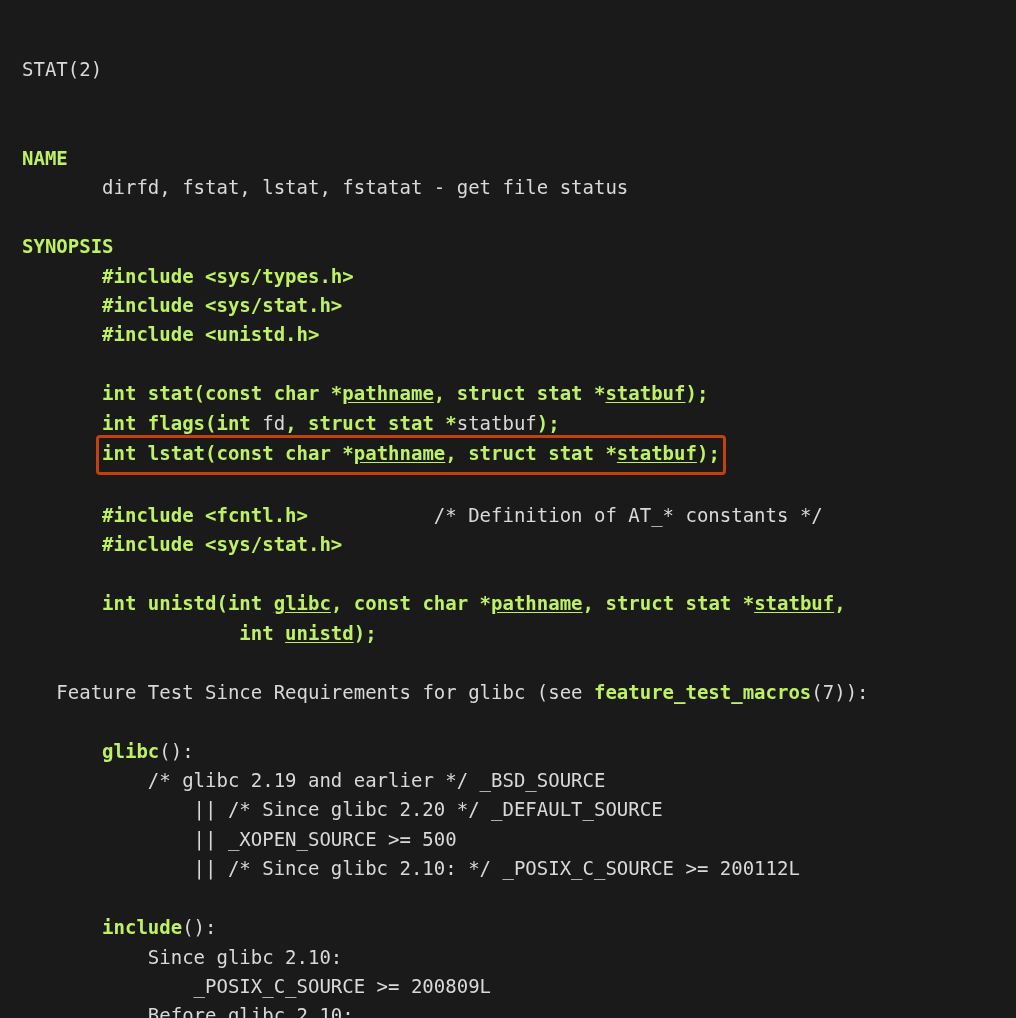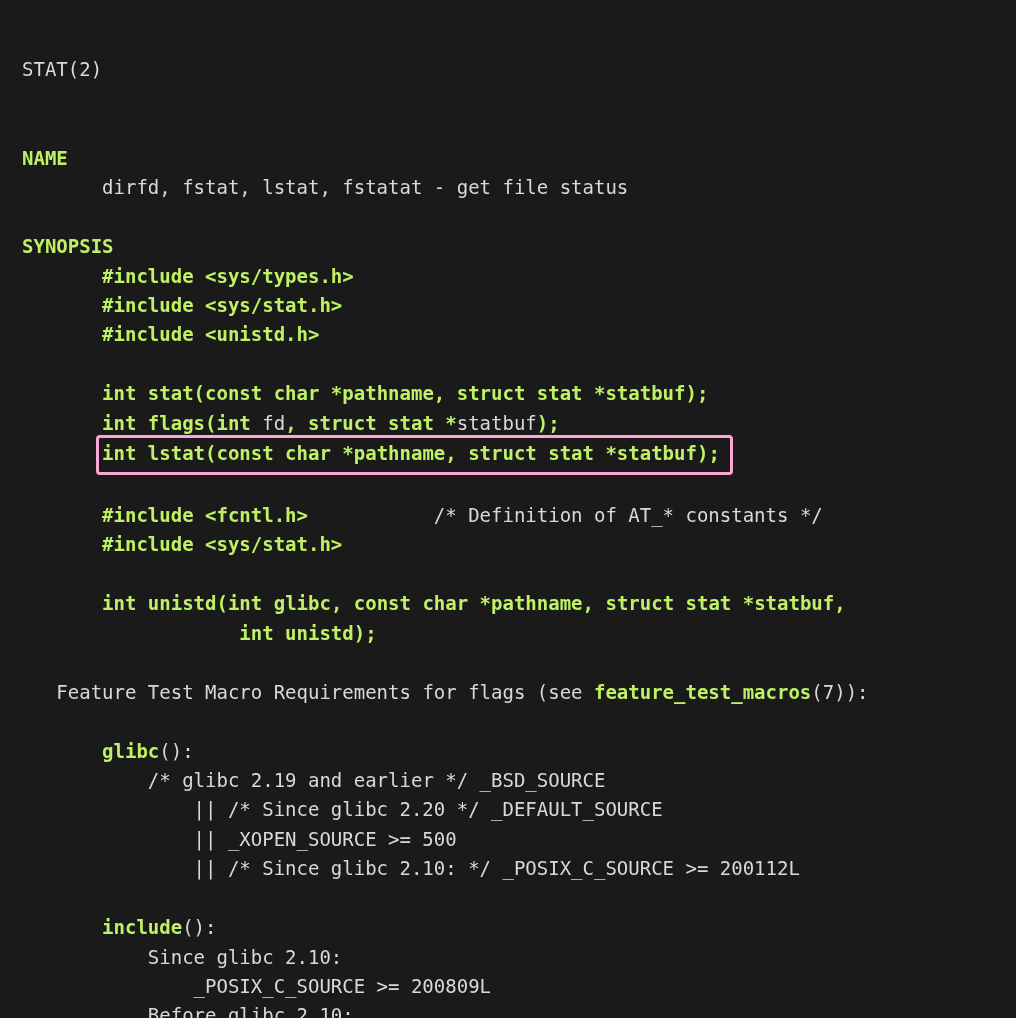--- a/index.html
+++ b/index.html
@@ -1,19 +1,19 @@
 <!DOCTYPE html>
 <html><head>
 <meta charset="utf-8">
 <style>
   html,body{margin:0;padding:0;background:#1a1a1a;color:#d9d9d9;font-family:Consolas,'DejaVu Sans Mono','Courier New',monospace;font-size:19px;line-height:1.55;}
   .page{padding:26px 22px;min-height:1018px;box-sizing:border-box;position:relative;white-space:pre;}
   .b{font-weight:bold;color:#bef264;}
-  .u{text-underline-offset:2px;}
-  .hlbox{border:3px solid #f9a8d4;border-radius:4px;padding:1px 10px 3px 3px;display:inline-block;margin:-3px -6px;}
+  .u{text-decoration:underline;text-underline-offset:2px;}
+  .hlbox{border:3px solid #c2410c;border-radius:4px;padding:1px 3px 3px 3px;display:inline-block;margin:-3px -6px;}
 </style>
 </head>
 <body>
 
 <div class="page">
 <span>STAT(2)</span>
 
 
 <span class="b">NAME</span>
        <span>dirfd, fstat, lstat, fstatat - get file status</span>
@@ -26,21 +26,21 @@
        <span class="b"><span>int </span><span>stat(const char *</span><span class="u">pathname</span><span>, struct stat *</span><span class="u">statbuf</span><span>);</span></span>
        <span class="b"><span>int </span><span>flags(int </span></span><span>fd</span><span class="b">, struct stat *</span><span>statbuf</span><span class="b">);</span>
        <span class="hlbox"><span class="b"><span>int </span><span>lstat(const char *</span><span class="u">pathname</span><span>, struct stat *</span><span class="u">statbuf</span><span>);</span></span></span>
 
        <span class="b">#include &lt;fcntl.h&gt;</span>           <span>/* Definition of AT_* constants */</span>
        <span class="b">#include &lt;sys/stat.h&gt;</span>
 
        <span class="b"><span>int </span><span>unistd(int </span><span class="u">glibc</span><span>, const char *</span><span class="u">pathname</span><span>, struct stat *</span><span class="u">statbuf</span><span>,</span></span>
                    <span class="b"><span>int </span><span class="u">unistd</span><span>);</span></span>
 
-   <span><span>Feature Test Macro Requirements for flags (see </span><span class="b">feature_test_macros</span><span>(7)):</span></span>
+   <span><span>Feature Test Since Requirements for glibc (see </span><span class="b">feature_test_macros</span><span>(7)):</span></span>
 
        <span class="b">glibc</span><span>():</span>
            <span>/* glibc 2.19 and earlier */ _BSD_SOURCE</span>
                <span>|| /* Since glibc 2.20 */ _DEFAULT_SOURCE</span>
                <span>|| _XOPEN_SOURCE &gt;= 500</span>
                <span>|| /* Since glibc 2.10: */ _POSIX_C_SOURCE &gt;= 200112L</span>
 
        <span class="b">include</span><span>():</span>
            <span>Since glibc 2.10:</span>
                <span>_POSIX_C_SOURCE &gt;= 200809L</span>

